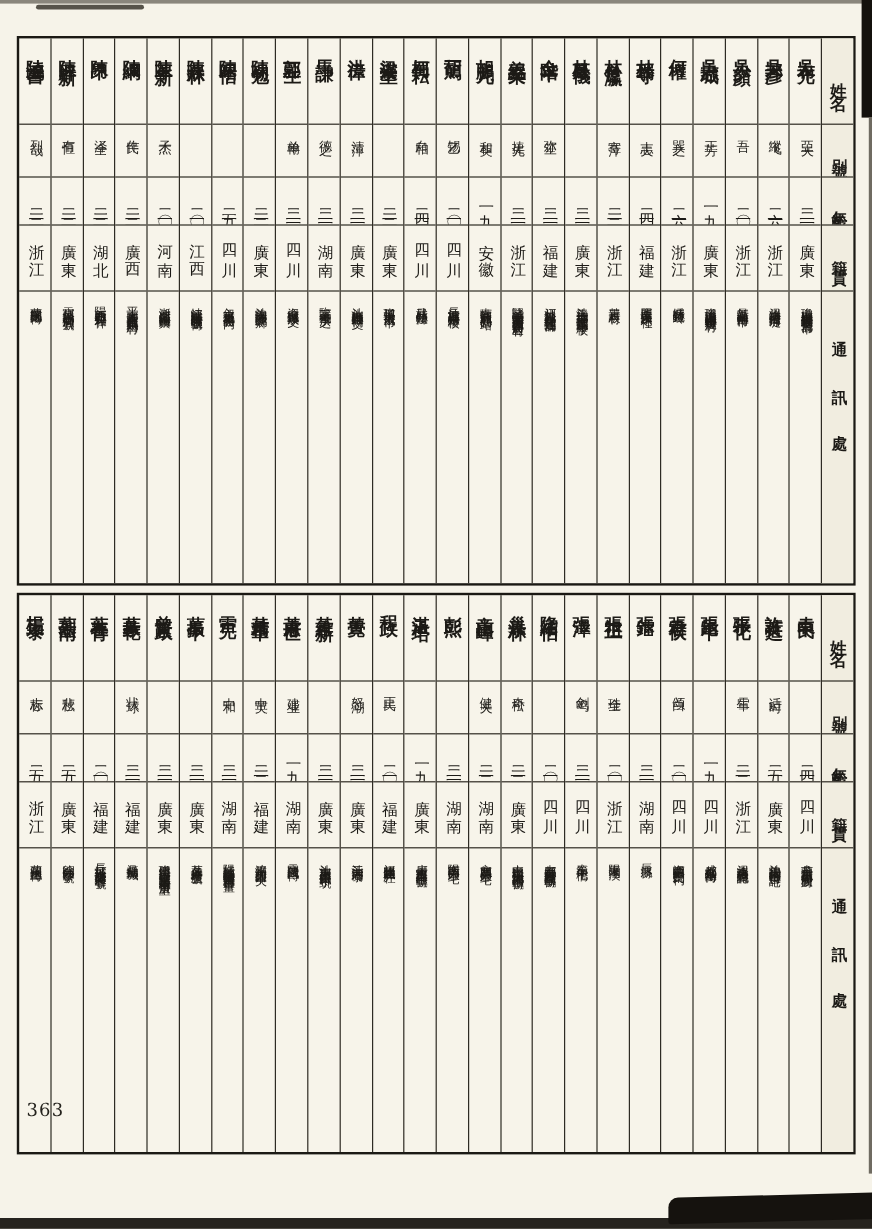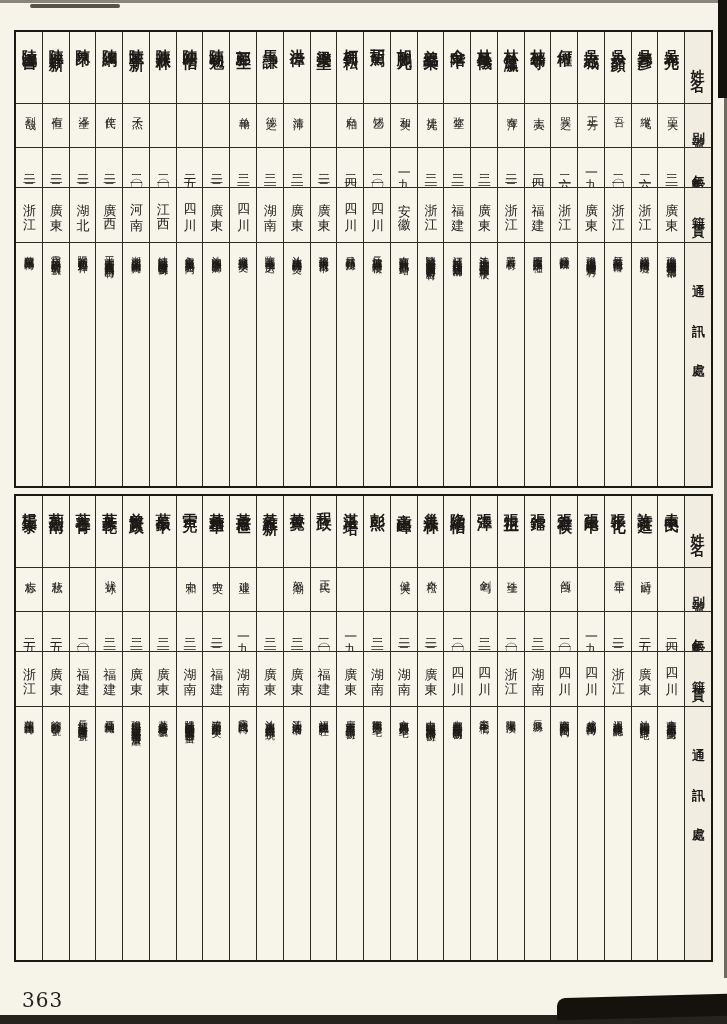--- a/index.html
+++ b/index.html
@@ -50,22 +50,22 @@
   .cell-address .vtext{font-size:10px;line-height:11.5px;letter-spacing:1px;padding-top:5px;max-height:100%;}
 
   .header-col .vtext{margin:auto;font-weight:bold;}
   .header-col .cell-name .vtext{font-size:14px;letter-spacing:10px;padding-top:0;}
   .header-col .cell-alias .vtext{font-size:13px;letter-spacing:4px;padding-top:0;}
   .header-col .cell-age .vtext{font-size:13px;letter-spacing:3px;}
   .header-col .cell-province .vtext{font-size:13px;letter-spacing:8px;padding-top:0;}
   .header-col .cell-address .vtext{font-size:13px;letter-spacing:40px;padding-top:30px;line-height:14px;margin:0 auto;}
 
   .page-number{
-    position:absolute;left:22px;top:988px;
-    font-size:20px;letter-spacing:1px;color:#24221d;
+    position:absolute;left:22px;top:916px;
+    font-size:15px;letter-spacing:1px;color:#24221d;
     font-family:"DejaVu Serif","Liberation Serif",serif;
   }
 </style>
 </head>
 <body>
 
 <div class="page">
 
   <div class="artifact smudge-tl"></div>
   <div class="artifact edge-top"></div>

